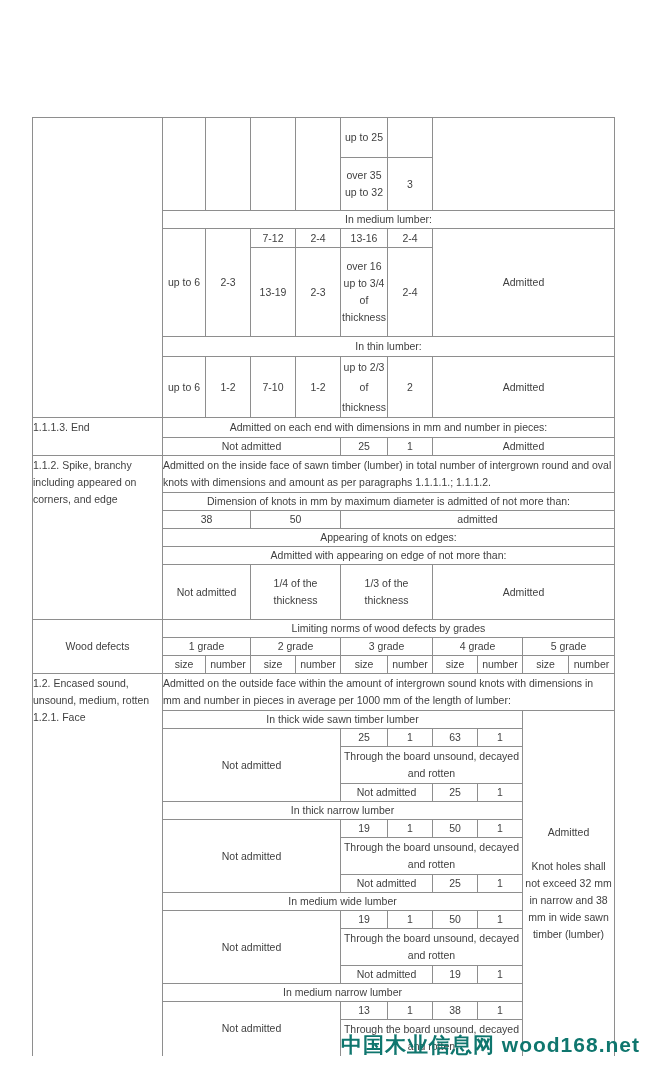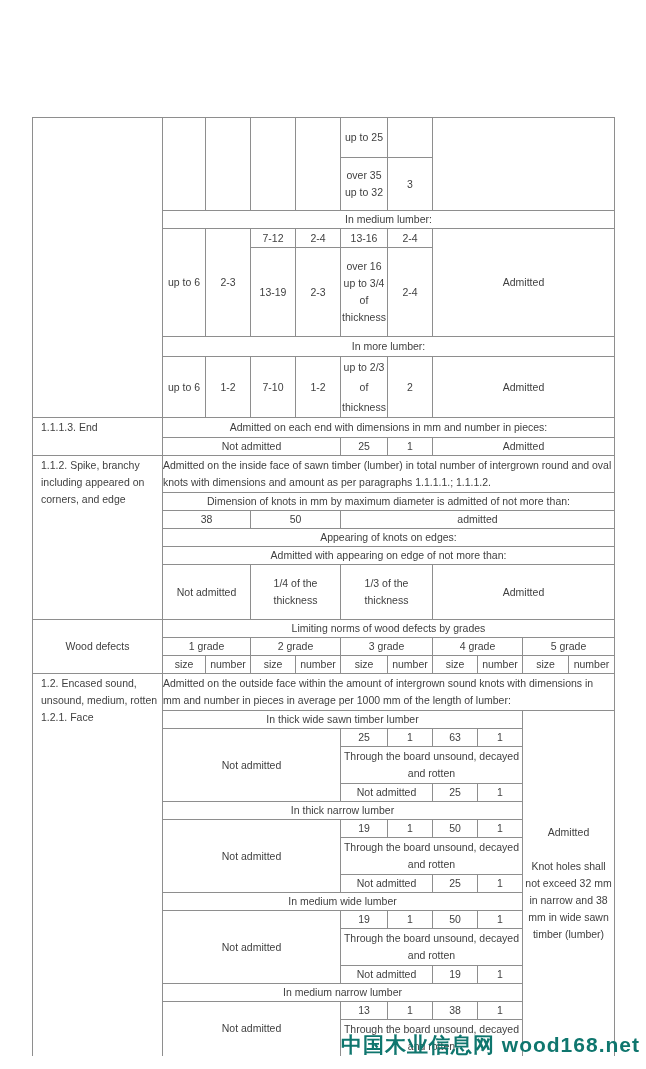--- a/index.html
+++ b/index.html
@@ -11,21 +11,21 @@
   }
   #table-wrap{position:absolute;left:32px;top:72px;margin-top:45px;}
   table{
     border-collapse:collapse;table-layout:fixed;width:582px;
     font-size:10.5px;line-height:17px;color:#3f3f3f;
   }
   td{
     border:1px solid #8e8e8e;text-align:center;vertical-align:middle;
     padding:0 1px;overflow:hidden;
   }
-  td.tl{text-align:left;vertical-align:top;padding:1px 8px;}
+  td.tl{text-align:left;vertical-align:top;padding:1px 0;}
   td.intro{text-align:left;padding:0 0 0 0;}
   .ln{display:block;white-space:nowrap;}
   .tight{line-height:20px;}
   .bb0{border-bottom:none !important;}
   .gap{display:block;margin-top:17px;}
   #watermark{
     position:absolute;top:1031px;right:6px;
     font-size:21px;font-weight:bold;letter-spacing:1px;
     color:#0f766e;white-space:nowrap;
   }
@@ -76,21 +76,21 @@
     <td>2-4</td>
     <td colspan="4" rowspan="2">Admitted</td>
   </tr>
   <tr style="height:89px">
     <td>13-19</td>
     <td>2-3</td>
     <td>over 16 up to 3/4 of thickness</td>
     <td>2-4</td>
   </tr>
   <tr style="height:20px">
-    <td colspan="10">In more lumber:</td>
+    <td colspan="10">In thin lumber:</td>
   </tr>
   <tr style="height:45px">
     <td>up to 6</td>
     <td>1-2</td>
     <td>7-10</td>
     <td>1-2</td>
     <td class="tight">up to 2/3 of thickness</td>
     <td>2</td>
     <td colspan="4">Admitted</td>
   </tr>

